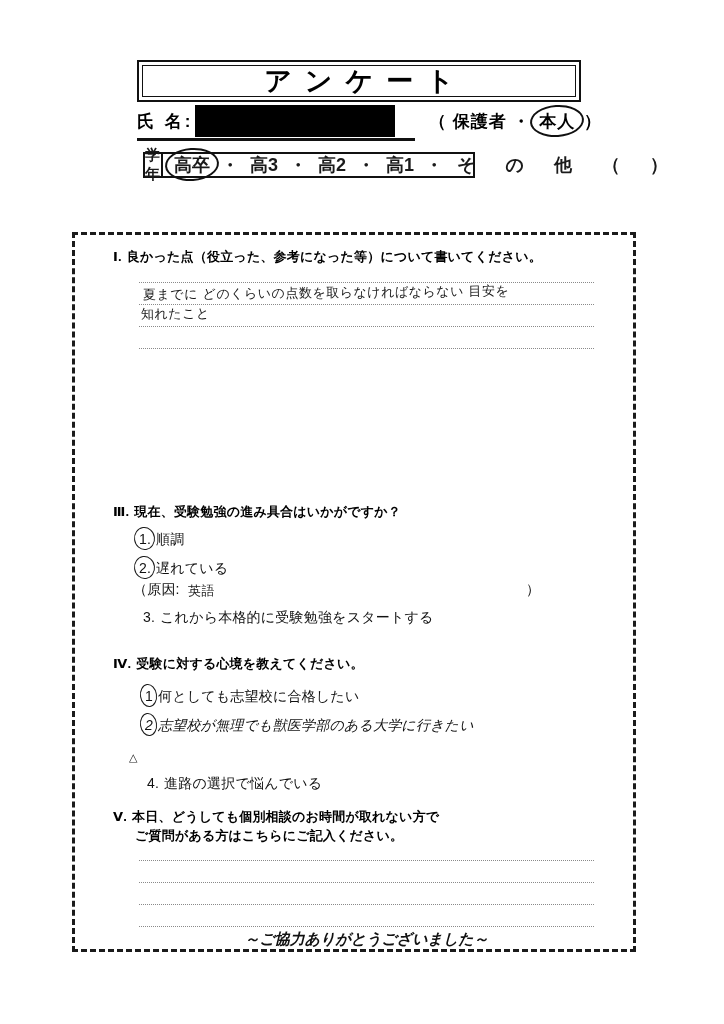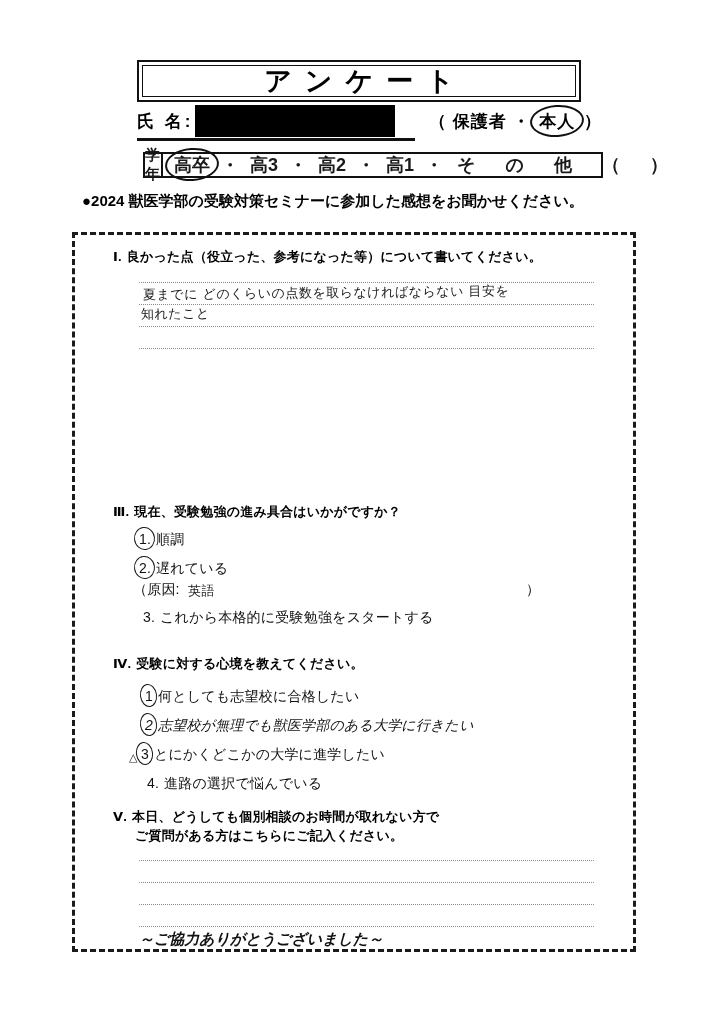--- a/index.html
+++ b/index.html
@@ -109,21 +109,21 @@
     border: 2px solid #111;
     border-radius: 50%;
     transform: rotate(-4deg);
   }
 
   
   .grade-box {
     position: absolute;
     left: 143px;
     top: 152px;
-    width: 460px;
+    width: 332px;
     height: 26px;
     border: 2px solid #111;
     box-sizing: border-box;
     display: flex;
     align-items: stretch;
   }
   .grade-label {
     width: 74px;
     display: flex;
     align-items: center;
@@ -222,20 +222,21 @@
   }
   .tri {
     position: absolute;
     font-size: 11px;
     color: #1a1a1a;
   }
 
   .thanks {
     position: absolute;
     width: 100%;
+    text-align: center;
     font-size: 15px;
     font-weight: 700;
     font-style: italic;
     font-family: "DejaVu Sans", sans-serif;
     color: #111;
     white-space: nowrap;
   }
 </style>
 </head>
 <body>
@@ -269,21 +270,20 @@
       <span class="grade-sep">・</span>
       <span class="grade-opt">高2</span>
       <span class="grade-sep">・</span>
       <span class="grade-opt">高1</span>
       <span class="grade-sep">・</span>
       <span class="grade-other grade-other-paren">その他（</span>
       <span>）</span>
     </div>
   </div>
 
-  <div class="intro">●2024 獣医学部の受験対策セミナーに参加した感想をお聞かせください。</div>
 
   <div class="frame"></div>
 
   <div class="section" style="left:113px; top:248px; width:505px;">
     <div class="q-head">
       <span class="num">Ⅰ.</span><span>良かった点（役立った、参考になった等）について書いてください。</span>
     </div>
     <div style="position:absolute; left:26px; top:34px; width:455px;">
       <div class="wline" style="margin-top:0px;"></div>
       <div class="wline" style="margin-top:21px;"></div>
@@ -319,23 +319,20 @@
     <div class="q-head">
       <span class="num">Ⅳ.</span><span>受験に対する心境を教えてください。</span>
     </div>
     <div class="opt" style="left:32px; top:33px;">
       <span class="opt-num circled">1</span><span>何としても志望校に合格したい</span>
     </div>
     <div class="opt" style="left:32px; top:62px;font-style:italic;">
       <span class="opt-num circled">2</span><span>志望校が無理でも獣医学部のある大学に行きたい</span>
     </div>
     <div class="tri" style="left:16px; top:96px;">△</div>
-    <div class="opt" style="left:28px; top:91px;">
-      <span class="opt-num circled">3</span><span>とにかくどこかの大学に進学したい</span>
-    </div>
     <div class="opt" style="left:34px; top:120px;">
       <span class="opt-num">4.</span><span>進路の選択で悩んでいる</span>
     </div>
   </div>
 
   <div class="section" style="left:113px; top:808px; width:505px;">
     <div class="q-head">
       <span class="num">Ⅴ.</span><span>本日、どうしても個別相談のお時間が取れない方で</span>
     </div>
     <div class="q-head" style="margin-left:22px; margin-top:1px;">ご質問がある方はこちらにご記入ください。</div>

